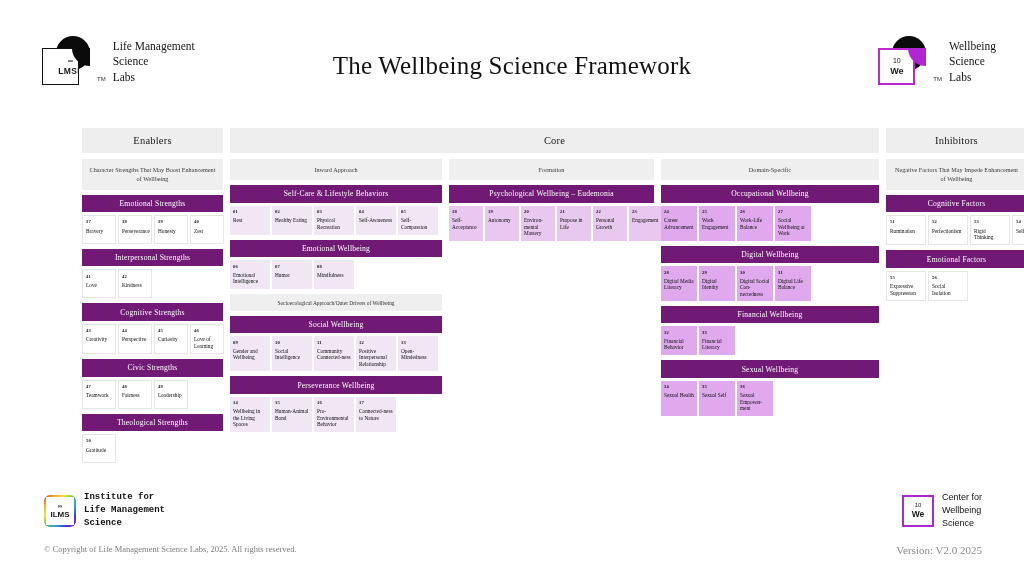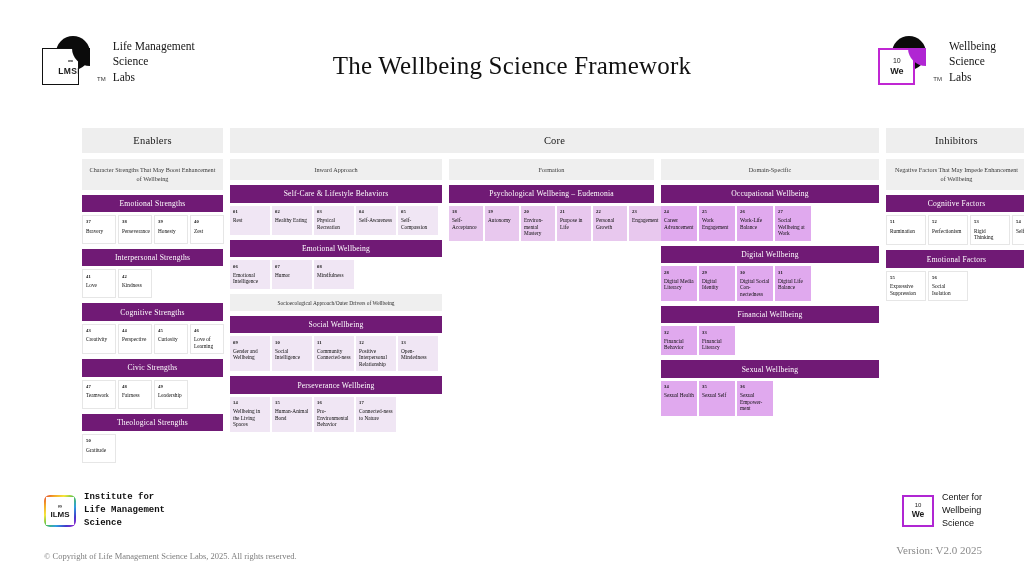--- a/index.html
+++ b/index.html
@@ -193,21 +193,21 @@
     font-family: "Liberation Sans", sans-serif; }
   .cws-square .abv { font-size: 8.5px; font-weight: 700;
     font-family: "Liberation Sans", sans-serif; margin-top: 1px; }
   .cws-text {
     font-family: "Liberation Sans", sans-serif;
     font-size: 9px; line-height: 1.45; color: #111;
   }
   .copyright {
     position: absolute; left: 44px; top: 64px;
     font-family: "Liberation Serif", serif;
-    font-size: 8.5px; color: #7d7d7d; margin-top: 7px;
+    font-size: 8.5px; color: #7d7d7d;
   }
   .version {
     position: absolute; right: 42px; top: 64px;
     font-family: "Liberation Serif", serif;
     font-size: 11px; color: #8a8a8a;
   }
 </style>
 </head>
 <body>
 

